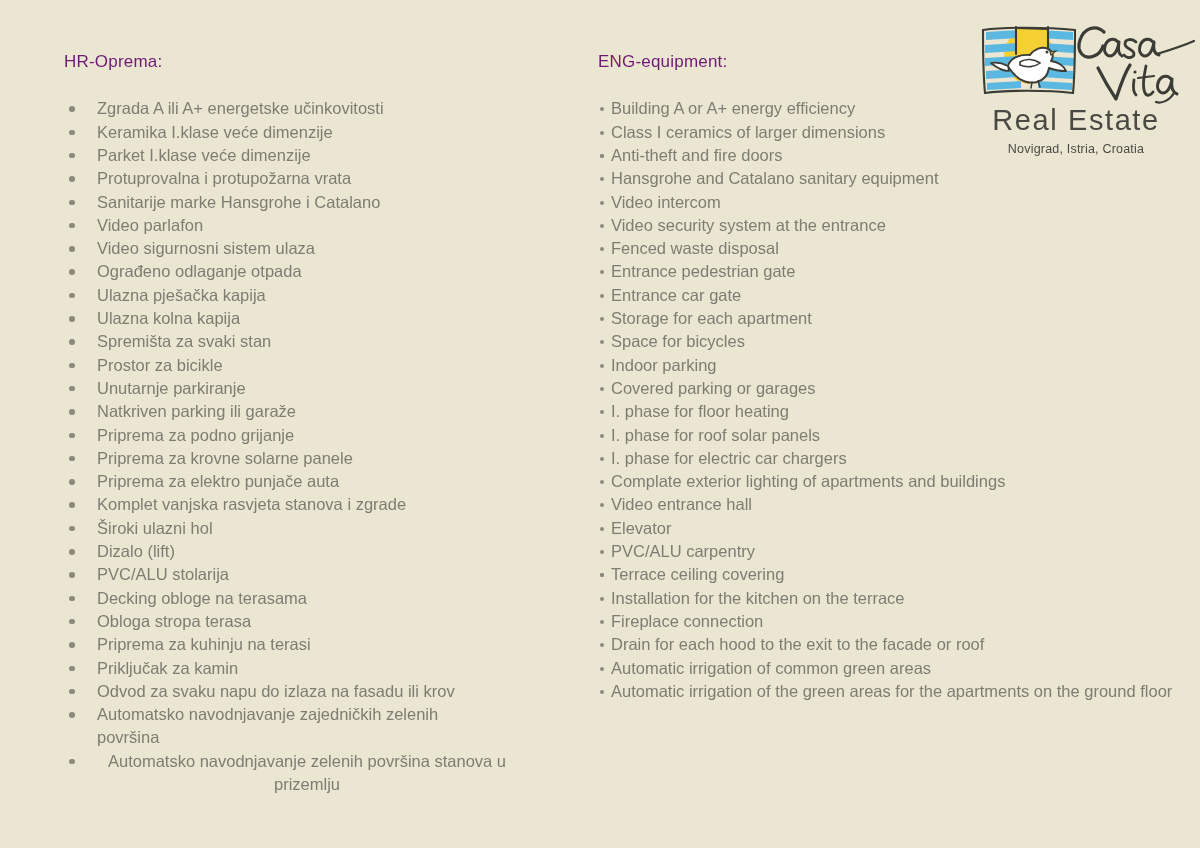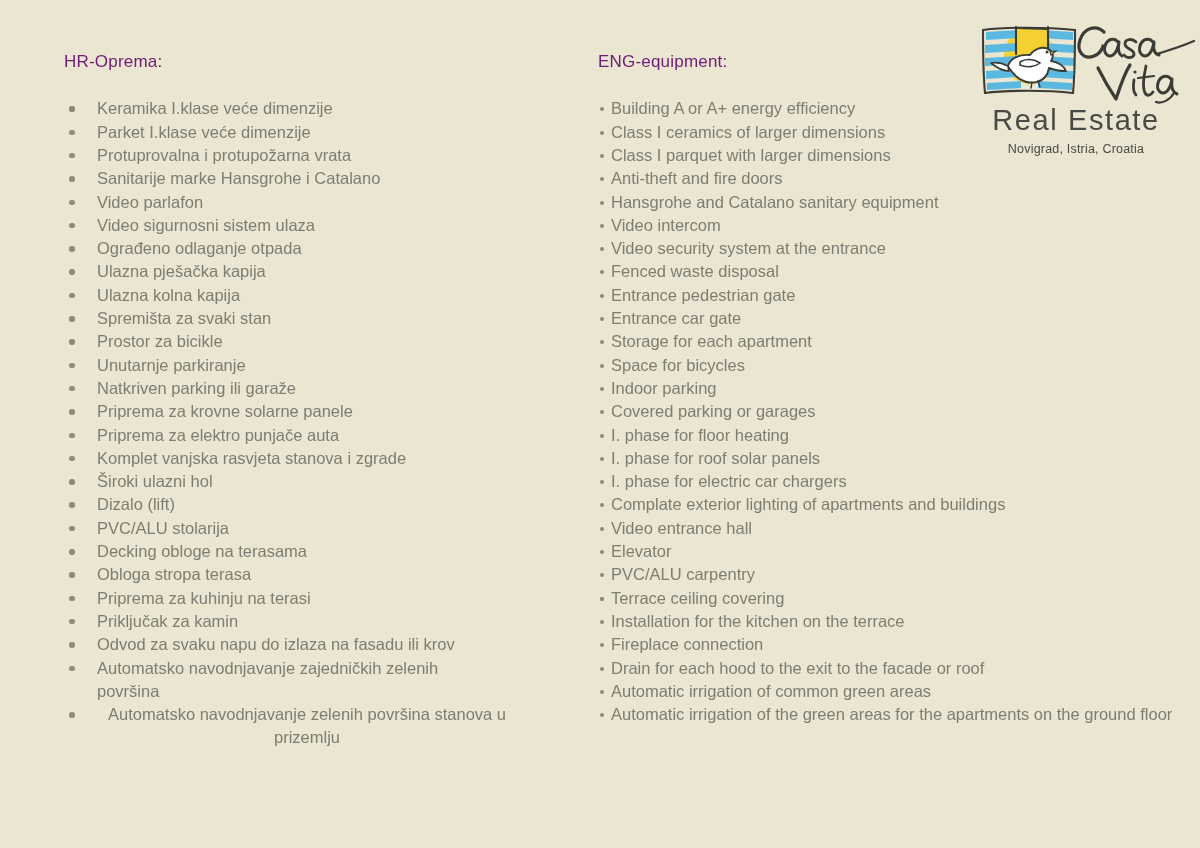--- a/index.html
+++ b/index.html
@@ -133,34 +133,35 @@
   }
 </style>
 </head>
 <body>
 
 <div class="page">
 
   <div class="col col-hr">
     <div class="col-title">HR-Oprema:</div>
     <ul class="list hr-list">
-      <li><span class="bullet"></span></li>
+      <li><span class="bullet"></span><span>Zgrada A ili A+ energetske učinkovitosti</span></li>
       <li><span class="bullet"></span><span>Keramika I.klase veće dimenzije</span></li>
       <li><span class="bullet"></span><span>Parket I.klase veće dimenzije</span></li>
       <li><span class="bullet"></span><span>Protuprovalna i protupožarna vrata</span></li>
       <li><span class="bullet"></span><span>Sanitarije marke Hansgrohe i Catalano</span></li>
       <li><span class="bullet"></span><span>Video parlafon</span></li>
       <li><span class="bullet"></span><span>Video sigurnosni sistem ulaza</span></li>
       <li><span class="bullet"></span><span>Ograđeno odlaganje otpada</span></li>
       <li><span class="bullet"></span><span>Ulazna pješačka kapija</span></li>
       <li><span class="bullet"></span><span>Ulazna kolna kapija</span></li>
       <li><span class="bullet"></span><span>Spremišta za svaki stan</span></li>
       <li><span class="bullet"></span><span>Prostor za bicikle</span></li>
       <li><span class="bullet"></span><span>Unutarnje parkiranje</span></li>
       <li><span class="bullet"></span><span>Natkriven parking ili garaže</span></li>
+      <li><span class="bullet"></span><span>Priprema za podno grijanje</span></li>
       <li><span class="bullet"></span><span>Priprema za krovne solarne panele</span></li>
       <li><span class="bullet"></span><span>Priprema za elektro punjače auta</span></li>
       <li><span class="bullet"></span><span>Komplet vanjska rasvjeta stanova i zgrade</span></li>
       <li><span class="bullet"></span><span>Široki ulazni hol</span></li>
       <li><span class="bullet"></span><span>Dizalo (lift)</span></li>
       <li><span class="bullet"></span><span>PVC/ALU stolarija</span></li>
       <li><span class="bullet"></span><span>Decking obloge na terasama</span></li>
       <li><span class="bullet"></span><span>Obloga stropa terasa</span></li>
       <li><span class="bullet"></span><span>Priprema za kuhinju na terasi</span></li>
       <li><span class="bullet"></span><span>Priključak za kamin</span></li>
@@ -168,21 +169,21 @@
       <li style="width:368px;"><span class="bullet"></span><span>Automatsko navodnjavanje zajedničkih zelenih površina</span></li>
       <li style="width:420px;text-align:center;"><span class="bullet"></span><span>Automatsko navodnjavanje zelenih površina stanova u prizemlju</span></li>
     </ul>
   </div>
 
   <div class="col col-en">
     <div class="col-title">ENG-equipment:</div>
     <ul class="list en-list">
       <li><span class="bullet"></span><span>Building A or A+ energy efficiency</span></li>
       <li><span class="bullet"></span><span>Class I ceramics of larger dimensions</span></li>
-      <li><span class="bullet"></span><span>Class I parquet with larger dimensions</span></li>
+      <li><span class="bullet"></span></li>
       <li><span class="bullet"></span><span>Anti-theft and fire doors</span></li>
       <li><span class="bullet"></span><span>Hansgrohe and Catalano sanitary equipment</span></li>
       <li><span class="bullet"></span><span>Video intercom</span></li>
       <li><span class="bullet"></span><span>Video security system at the entrance</span></li>
       <li><span class="bullet"></span><span>Fenced waste disposal</span></li>
       <li><span class="bullet"></span><span>Entrance pedestrian gate</span></li>
       <li><span class="bullet"></span><span>Entrance car gate</span></li>
       <li><span class="bullet"></span><span>Storage for each apartment</span></li>
       <li><span class="bullet"></span><span>Space for bicycles</span></li>
       <li><span class="bullet"></span><span>Indoor parking</span></li>

